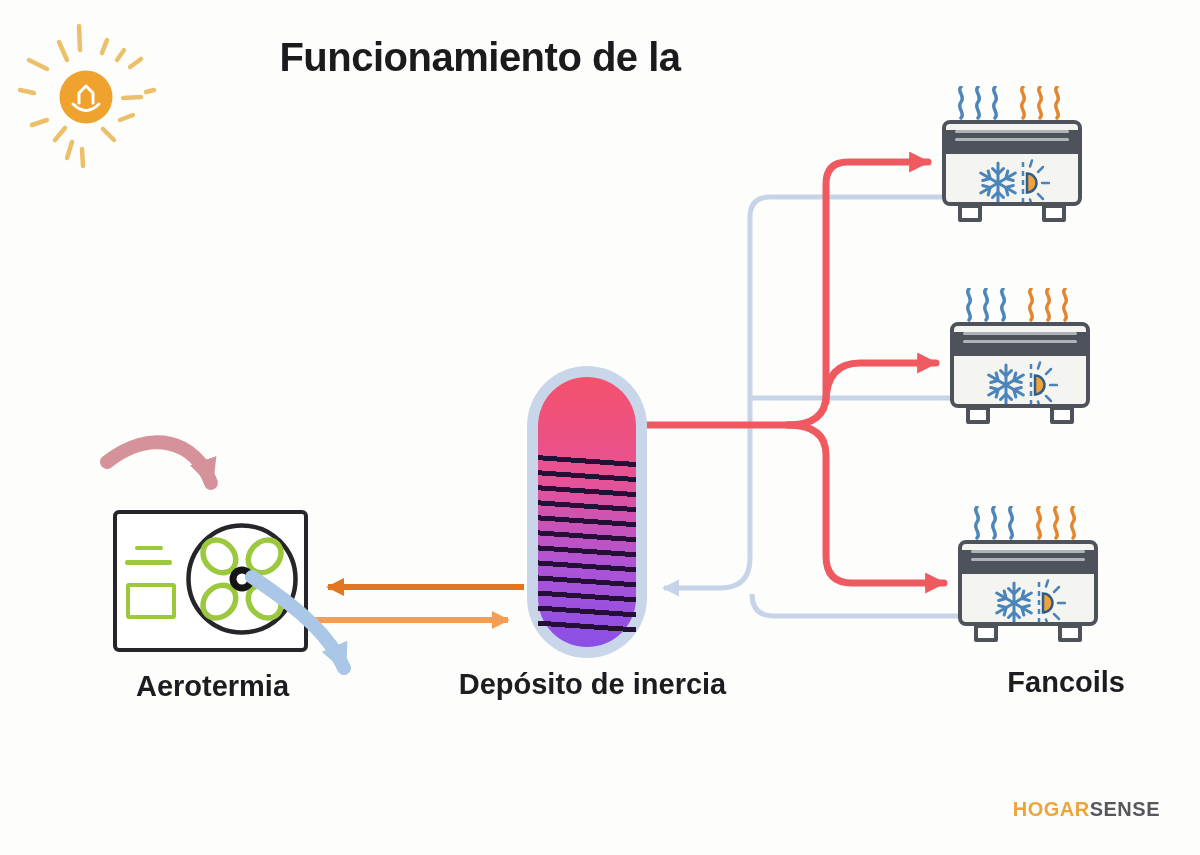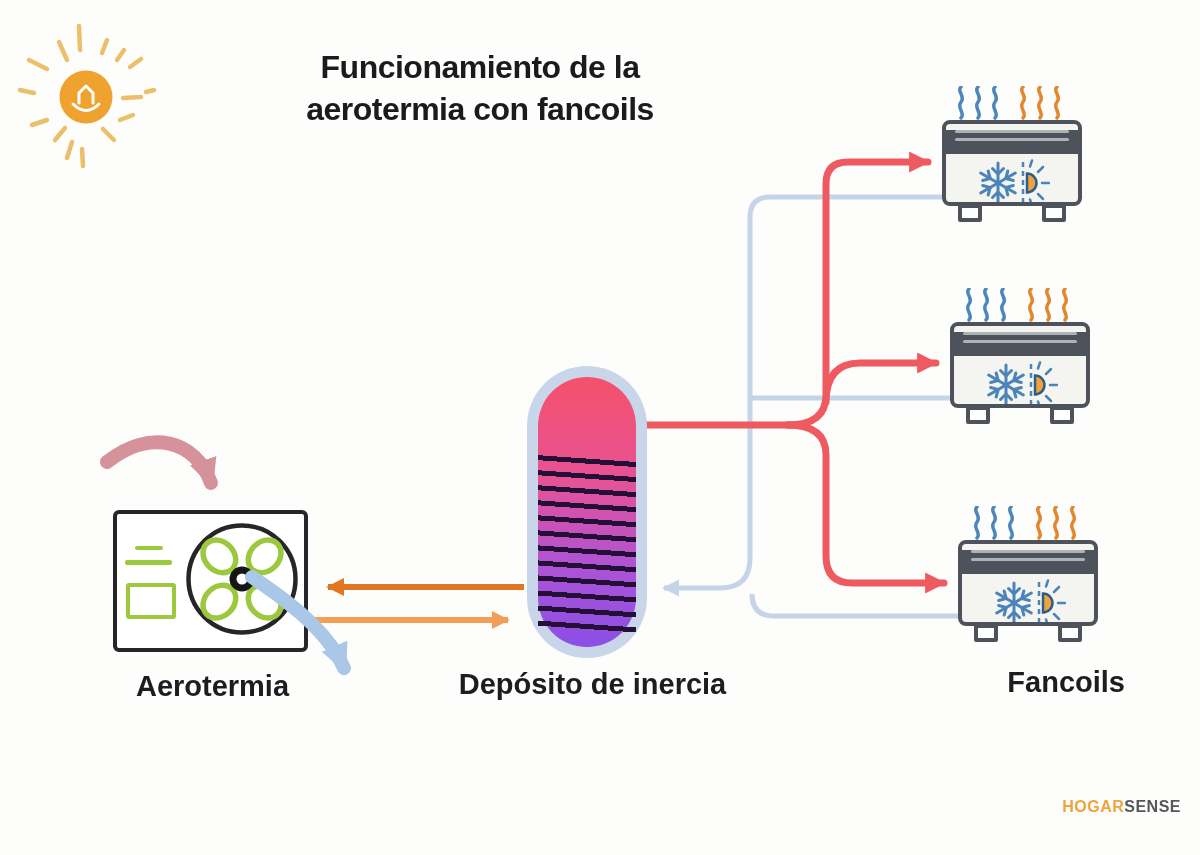--- a/index.html
+++ b/index.html
@@ -1,21 +1,21 @@
 <!DOCTYPE html>
 <html><head>
 <meta charset="utf-8">
 <style>
   html,body{margin:0;padding:0;background:#ffffff;}
   body{font-family:"Liberation Sans", sans-serif;}
   .canvas{position:relative;width:1200px;height:855px;background:#fdfdfc;overflow:hidden;
           outline:1px solid #ececec;}
   
-  .title{position:absolute;left:180px;top:46px;width:600px;text-align:center;
-         font-size:32px;line-height:1.32;font-weight:700;color:#1b1b1e;letter-spacing:-0.5px;}
+  .title{position:absolute;left:180px;top:31px;width:600px;text-align:center;
+         font-size:40px;line-height:1.32;font-weight:700;color:#1b1b1e;letter-spacing:-0.5px;}
   
   .lbl{position:absolute;font-size:29px;font-weight:700;color:#1d1d21;text-align:center;z-index:2;}
   .lbl-aero{left:110px;top:670px;width:205px;}
   .lbl-dep{left:440px;top:668px;width:305px;}
   .lbl-fan{left:925px;top:666px;width:200px;text-align:right;}
   
   .pipes{position:absolute;left:0;top:0;z-index:1;pointer-events:none;}
   .airflows{position:absolute;left:0;top:0;z-index:4;pointer-events:none;}
   
   .aero-box{position:absolute;left:113px;top:510px;width:187px;height:134px;background:#fff;
@@ -35,21 +35,21 @@
   .fancoil{position:absolute;width:140px;z-index:3;}
   .fc-waves{display:block;margin:0 0 0 14px;}
   .fc-body{width:132px;height:78px;background:#F4F4F1;border:4px solid #4E535B;border-radius:8px;overflow:hidden;}
   .fc-band{height:24px;background:#4E535B;}
   .fc-band i{display:block;height:3px;background:#AEB3BA;margin:0 9px;border-radius:2px;}
   .fc-band i:first-child{margin-top:6px;margin-bottom:5px;}
   .fc-icon{display:block;margin:1px auto 0 auto;}
   .fc-feet{display:flex;justify-content:space-between;padding:0 16px;margin-top:-2px;}
   .fc-feet span{width:16px;height:10px;background:#fff;border:4px solid #4E535B;border-radius:2px;display:block;}
   
-  .logo{position:absolute;right:19px;top:798px;font-size:16px;font-weight:700;letter-spacing:0.5px;}
+  .logo{position:absolute;right:40px;top:798px;font-size:20px;font-weight:700;letter-spacing:0.5px;}
   .logo .p1{color:#EDA43C;} .logo .p2{color:#56575B;}
   .sun{position:absolute;left:10px;top:12px;z-index:2;}
 </style>
 </head>
 <body>
 
 <div class="canvas">
 
   <svg width="0" height="0" style="position:absolute" aria-hidden="true">
     <defs>
@@ -116,21 +116,20 @@
     </g>
     <circle cx="76" cy="85" r="26.5" fill="#F0A22E"></circle>
     <g fill="none" stroke="#ffffff" stroke-width="3" stroke-linecap="round" stroke-linejoin="round">
       <path d="M 69,91 L 69,81 L 76,74 L 83,81 L 83,91"></path>
       <path d="M 63,92 Q 76,105 89,92"></path>
     </g>
   </svg>
 
   <div class="title">
     <div>Funcionamiento de la</div>
-    <div>aerotermia con fancoils</div>
   </div>
 
   <svg class="pipes" width="1200" height="855" viewBox="0 0 1200 855">
 
     <g fill="none" stroke="#C6D4E9" stroke-width="5">
       <path d="M 942,197 L 770,197 Q 750,197 750,217 L 750,558 Q 750,588 720,588 L 664,588" marker-end="url(#m-blue)"></path>
       <path d="M 950,398 L 750,398"></path>
       <path d="M 958,616 L 774,616 Q 752,616 752,594"></path>
     </g>
 

